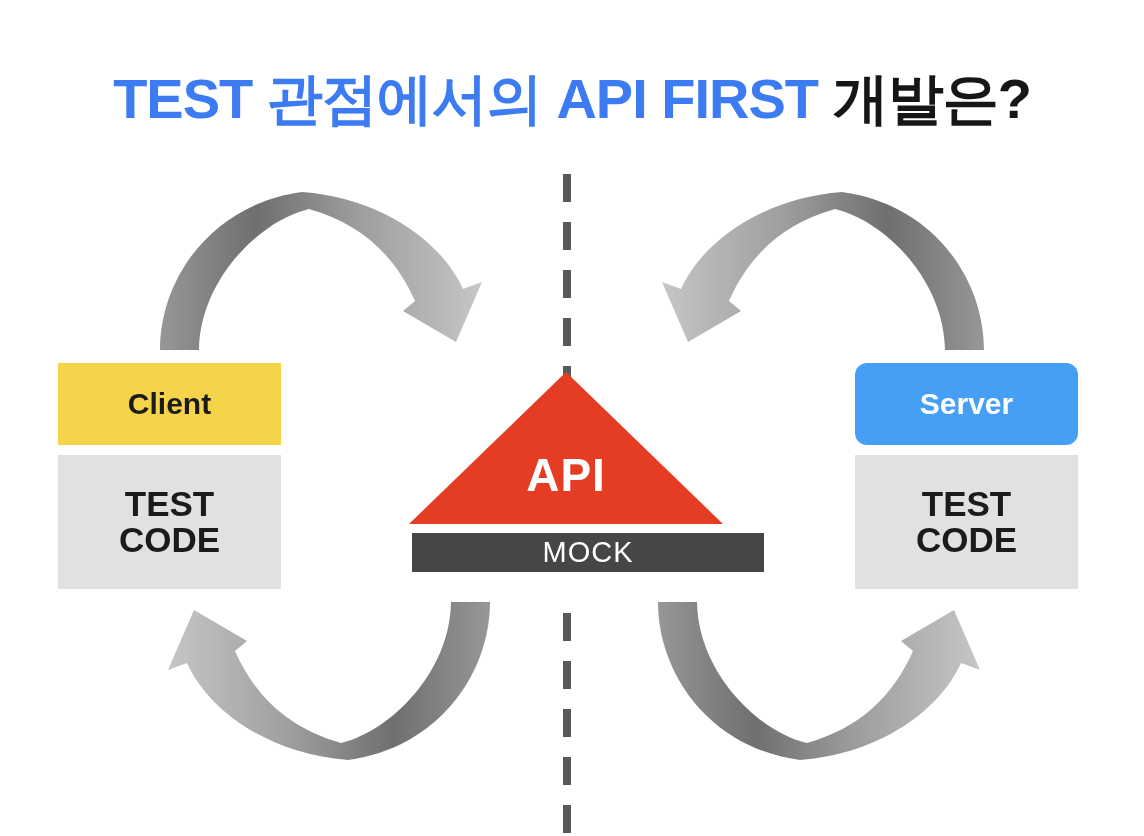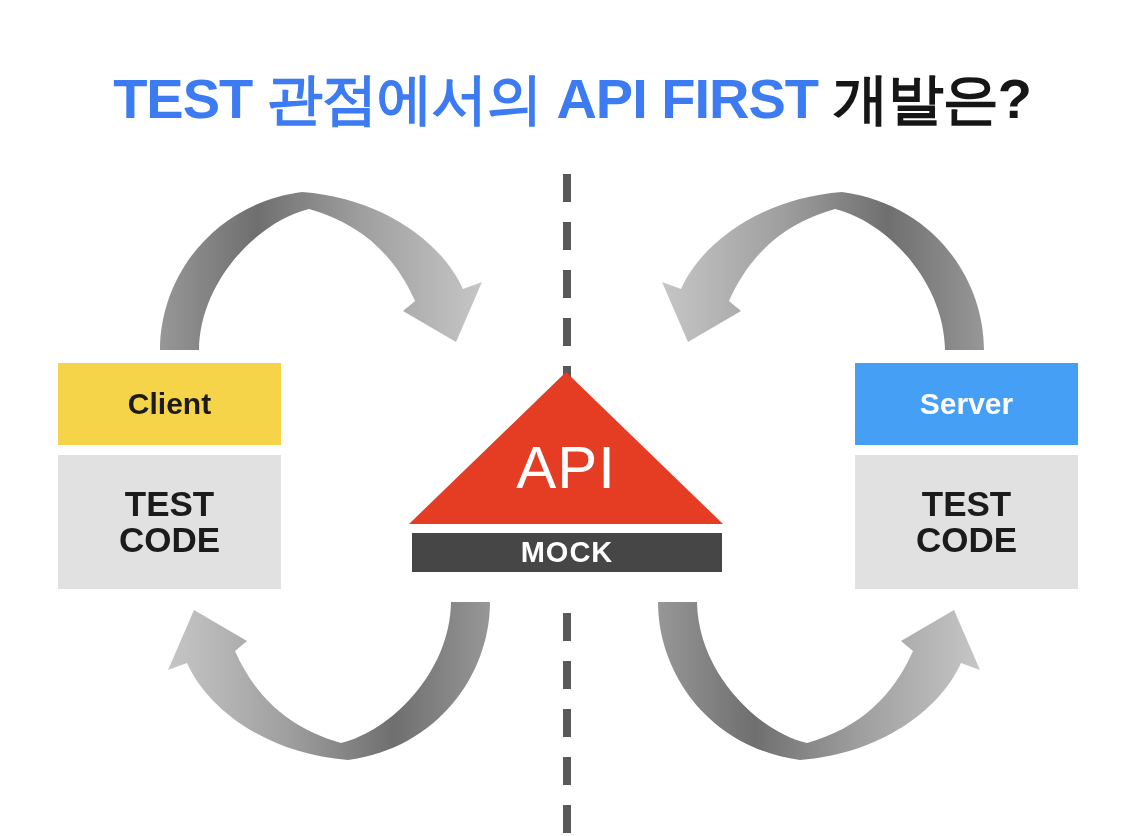--- a/index.html
+++ b/index.html
@@ -34,34 +34,34 @@
   .box{
     position:absolute;width:223px;z-index:3;
     display:flex;align-items:center;justify-content:center;
     font-weight:700;text-align:center;margin-top:8px;
   }
   .hdr{height:82px;top:355px;font-size:30px;}
   .body-box{height:134px;top:447px;background:#E1E1E1;color:#1b1b1b;
     font-size:35px;line-height:36px;white-space:pre-line;}
   .client-hdr{left:58px;background:#F6D44A;color:#1b1b1b;}
   .client-body{left:58px;}
-  .server-hdr{left:855px;background:#459FF4;color:#ffffff;}
+  .server-hdr{left:855px;background:#459FF4;color:#ffffff;border-radius:12px;}
   .server-body{left:855px;}
 
   
   .triangle-wrap{position:absolute;left:409px;top:372px;width:314px;height:152px;z-index:3;}
   .triangle-wrap svg{position:absolute;left:0;top:0;}
   .api-label{
     position:absolute;left:0;right:0;bottom:26px;text-align:center;
-    color:#ffffff;font-size:60px;font-weight:400;line-height:1;letter-spacing:1px;
+    color:#ffffff;font-size:46px;font-weight:700;line-height:1;letter-spacing:1px;
   }
   .mock-bar{
-    position:absolute;left:412px;top:533px;width:310px;height:39px;z-index:3;
+    position:absolute;left:412px;top:533px;width:352px;height:39px;z-index:3;
     background:#464646;display:flex;align-items:center;justify-content:center;
-    color:#ffffff;font-size:29px;font-weight:700;letter-spacing:1px;
+    color:#ffffff;font-size:29px;font-weight:400;letter-spacing:1px;
   }
 </style>
 </head>
 <body>
 
 <div class="stage">
 
   <h1 class="title"><span class="t-blue">TEST 관점에서의 API FIRST </span><span class="t-dark">개발은?</span></h1>
 
   <div class="dash dash-top"></div>

